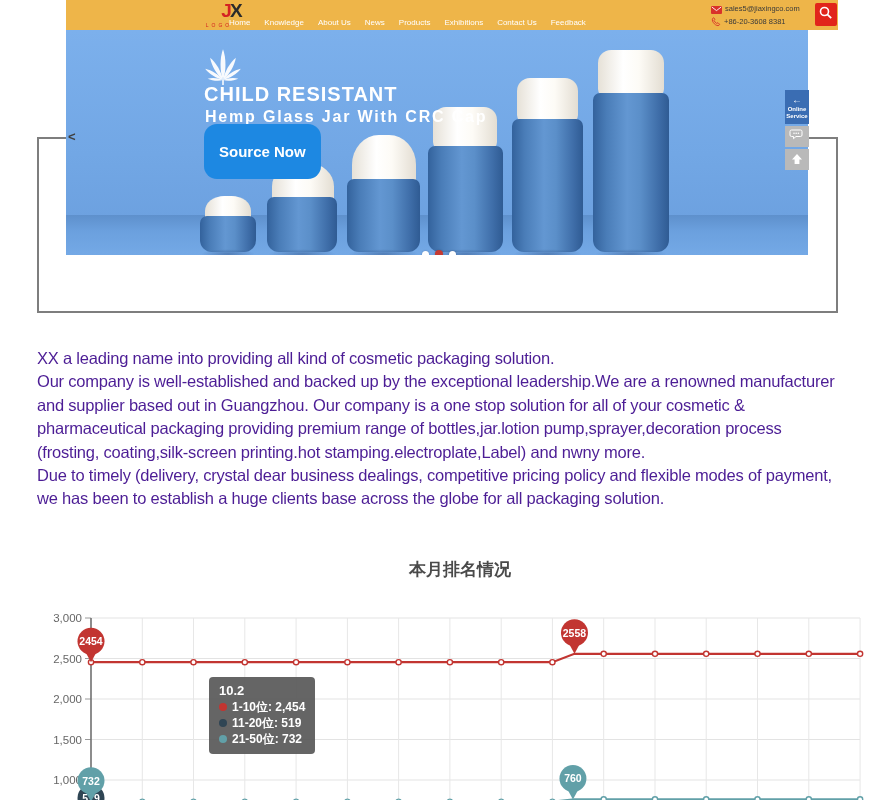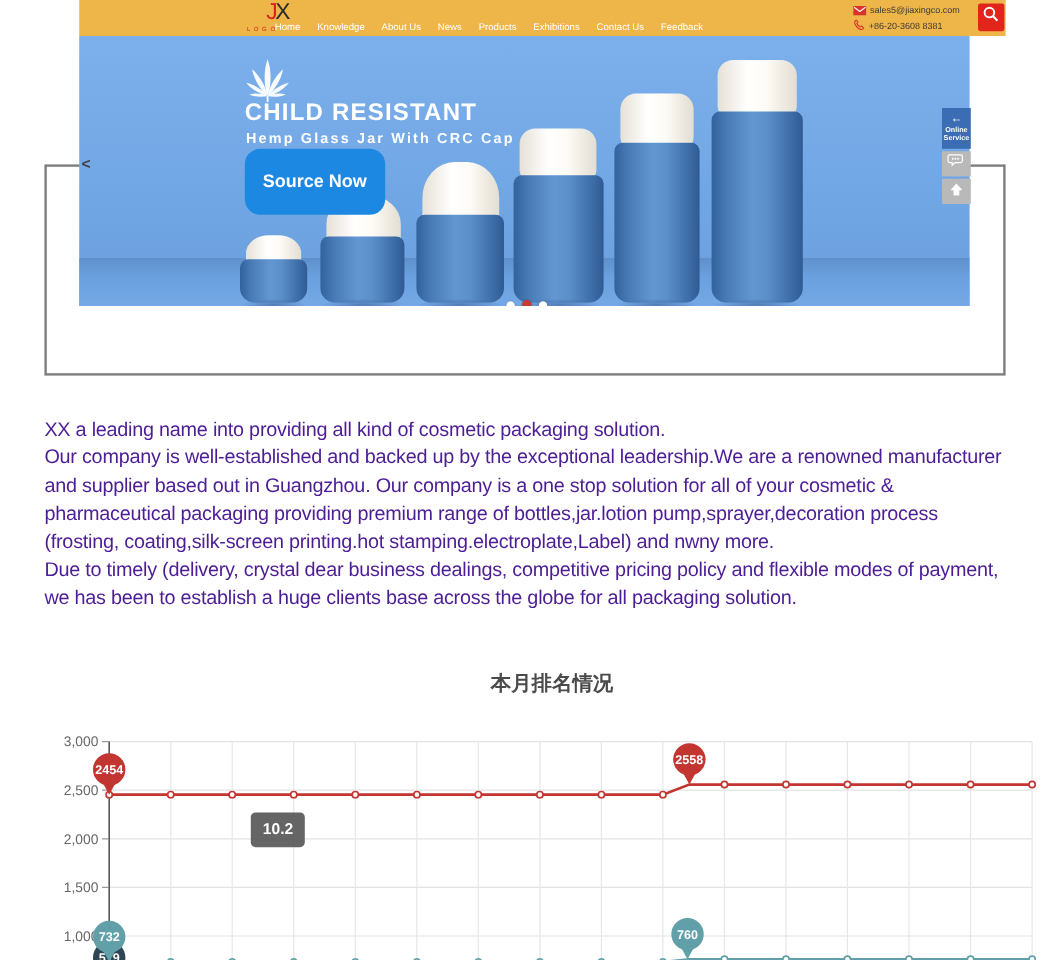--- a/index.html
+++ b/index.html
@@ -4,21 +4,21 @@
 <style>
   * { margin:0; padding:0; box-sizing:border-box; }
   html,body { width:875px; height:800px; overflow:hidden; background:#fff;
               font-family:"Liberation Sans", sans-serif; position:relative; }
 
   
   .header { position:absolute; left:66px; top:0; width:772px; height:30px;
             background:#eeb549; }
   .logo { position:absolute; left:130px; top:1px; width:46px; text-align:center;
           line-height:20px; }
-  .logo-jx { font-size:19px; font-weight:normal; letter-spacing:-2px;margin-left:24px; }
+  .logo-jx { font-size:19px; font-weight:bold; letter-spacing:-2px;margin-left:24px; }
   .logo-j { color:#d42222; } .logo-x { color:#2b2b2b; }
   .logo-sub { display:block; font-size:5px; color:#d42222; letter-spacing:3px;
               line-height:6px; }
   .nav { position:absolute; left:163px; top:0; height:46px; display:flex;
          gap:14px; align-items:center; }
   .nav-item { color:#fff; font-size:8px; line-height:30px; cursor:pointer;
               white-space:nowrap; }
   .contact { position:absolute; left:645px; top:2px; width:105px; }
   .contact-row { display:flex; align-items:center; gap:3px; height:13px; }
   .contact-text { font-size:7.5px; color:#3a3a3a; }
@@ -32,21 +32,21 @@
 
   
   .banner { position:absolute; left:66px; top:30px; width:742px; height:225px;
             background:linear-gradient(180deg,#7cb0ec 0%,#72a7e5 55%,#6a9edd 100%);
             overflow:hidden; }
   .floor { position:absolute; left:0; top:185px; width:100%; height:40px;
            background:linear-gradient(180deg,#5e90cc 0%,#6ba0de 40%,#74a9e6 100%); }
   .hero-heading { position:absolute; left:138px; top:53px; color:#fff;
                   font-size:20px; font-weight:bold; letter-spacing:1px;
                   white-space:nowrap; }
-  .hero-sub { position:absolute; left:139px; top:78px; color:#fff; font-size:12px;
+  .hero-sub { position:absolute; left:139px; top:78px; color:#fff; font-size:16px;
               font-weight:bold; letter-spacing:1.8px; white-space:nowrap; }
   .cta-btn { position:absolute; left:138px; top:94px; background:#1d88e2;
              color:#fff; font-size:15px; font-weight:bold; padding:19px 15px;
              border-radius:13px; cursor:pointer; }
   .leaf { position:absolute; left:138px; top:14px; }
   .prev-arrow { position:absolute; left:2px; top:99px; color:#3f3f3f;
                 font-size:13px; font-weight:bold; cursor:pointer; }
   .dots { position:absolute; left:356px; top:220px; display:flex; gap:6px;
           align-items:center; }
   .dot { width:7px; height:7px; border-radius:50%; background:#fff;
@@ -323,14 +323,28 @@
         <text x="75" y="49.025999999999996" text-anchor="middle" font-size="10.5" font-weight="bold" fill="#fff">2454</text>
       </g>
       <g>
         <polygon points="551.9761000000001,45.802 564.9761000000001,45.802 558.4761000000001,57.802" fill="#c23531"></polygon>
         <circle cx="558.4761000000001" cy="36.802" r="13.5" fill="#c23531"></circle>
         <text x="558.4761000000001" y="40.602" text-anchor="middle" font-size="10.5" font-weight="bold" fill="#fff">2558</text>
       </g>
     </svg>
   <div class="tooltip">
     <div class="tt-title">10.2</div>
+    <div id="tooltip-rows">
+        <div class="tt-row">
+          <span class="tt-dot" style="background: rgb(194, 53, 49);"></span>
+          <span>1-10位: 2,454</span>
+        </div>
+        <div class="tt-row">
+          <span class="tt-dot" style="background: rgb(47, 69, 84);"></span>
+          <span>11-20位: 519</span>
+        </div>
+        <div class="tt-row">
+          <span class="tt-dot" style="background: rgb(97, 160, 168);"></span>
+          <span>21-50位: 732</span>
+        </div>
+      </div>
   </div>
 </div>
 
 </body></html>

